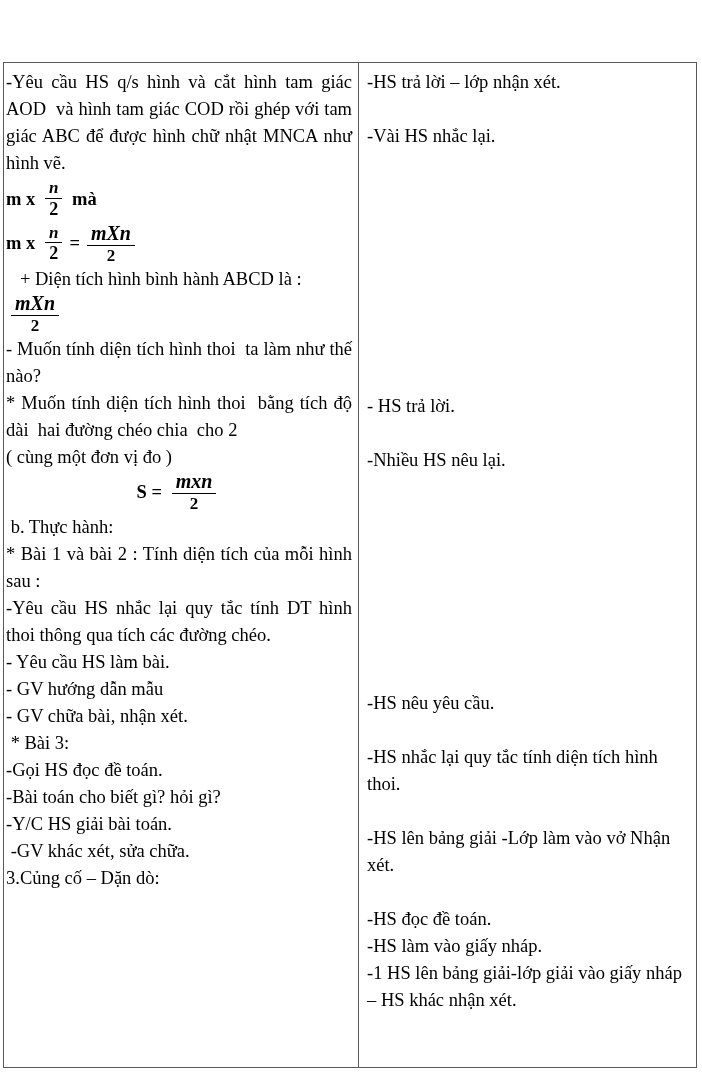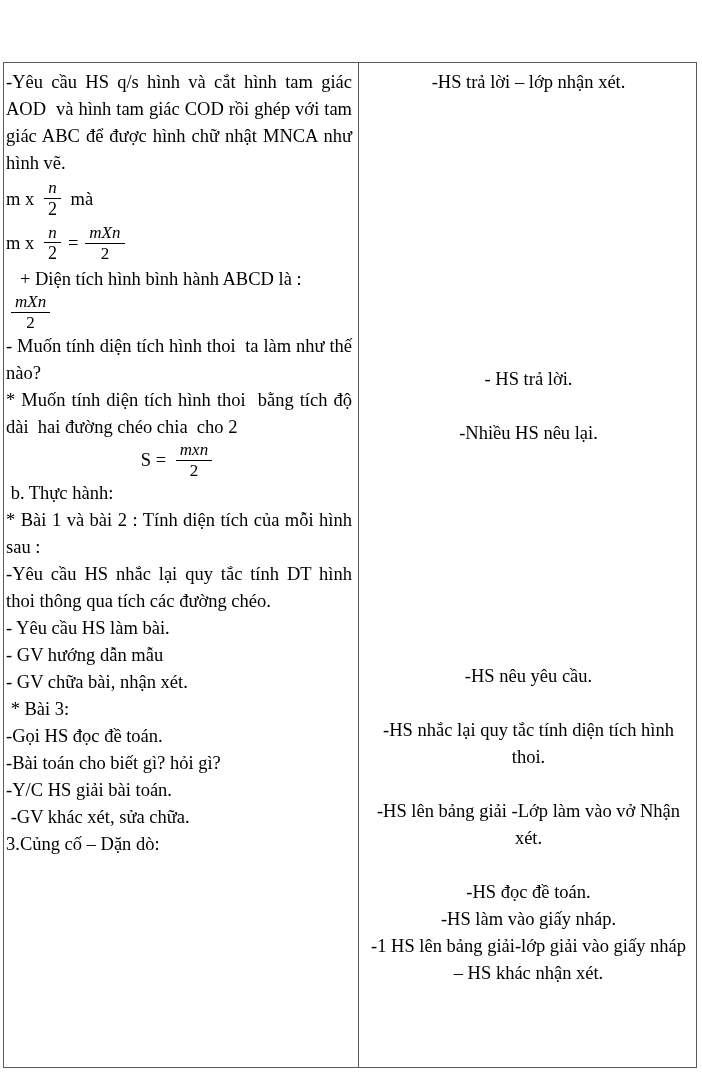--- a/index.html
+++ b/index.html
@@ -52,54 +52,54 @@
     padding: 6px 6px 0 8px;
   }
 
   
   .ln {
     font-size: 18.5px;
     line-height: 27px;
     margin: 0;
     white-space: pre-wrap;
     word-spacing: 0;
-    text-align: center;
   }
   .col-left .ln {
     text-align: justify;
     text-justify: inter-word;
   }
   .col-left .ln.nojust { text-align: left; }
   .ln.b { font-weight: normal; }
 
   
   .sp { display: block; }
 
   
   .frac-line {
     font-size: 18.5px;
     line-height: 27px;
     display: flex;
     align-items: center;
     flex-wrap: nowrap;
     min-height: 27px;
+    font-weight: bold;
   }
   .frac-line.center { justify-content: center; }
   .frac {
     display: inline-flex;
     flex-direction: column;
     align-items: center;
     justify-content: center;
     vertical-align: middle;
     margin: 0 5px;
     line-height: 1;
   }
   .frac .num {
     font-style: italic;
-    font-size: 17px;
+    font-size: 20px;
     padding: 0 4px 1px 4px;
     line-height: 1.05;
   }
   .frac .den {
     border-top: 1.4px solid #000;
     font-size: 17px;
     padding: 1px 4px 0 4px;
     line-height: 1.1;
     width: 100%;
     text-align: center;
@@ -151,20 +151,21 @@
         <span class="frac">
           <span class="num">mXn</span>
           <span class="den">2</span>
         </span>
       </div>
 
       <p class="ln">- Muốn tính diện tích hình thoi  ta làm như thế nào?</p>
 
       <p class="ln">* Muốn tính diện tích hình thoi  bằng tích độ  dài  hai đường chéo chia  cho 2</p>
 
+      <p class="ln nojust">( cùng một đơn vị đo )</p>
 
       <div class="frac-line center">
         <span class="lead">S = </span>
         <span class="frac">
           <span class="num">mxn</span>
           <span class="den">2</span>
         </span>
       </div>
 
 
@@ -192,20 +193,21 @@
       <p class="ln nojust"> -GV khác xét, sửa chữa.</p>
 
       <p class="ln b nojust">3.Củng cố – Dặn dò:</p>
 
     </div>
 
     <div class="col col-right">
 
       <p class="ln">-HS trả lời – lớp nhận xét.</p>
       <span class="sp" style="height: 27px;"></span>
+      <p class="ln">-Vài HS nhắc lại.</p>
 
       <span class="sp" style="height: 243px;"></span>
       <p class="ln">- HS trả lời.</p>
 
       <span class="sp" style="height: 27px;"></span>
       <p class="ln">-Nhiều HS nêu lại.</p>
 
       <span class="sp" style="height: 216px;"></span>
       <p class="ln">-HS nêu yêu cầu.</p>
 

